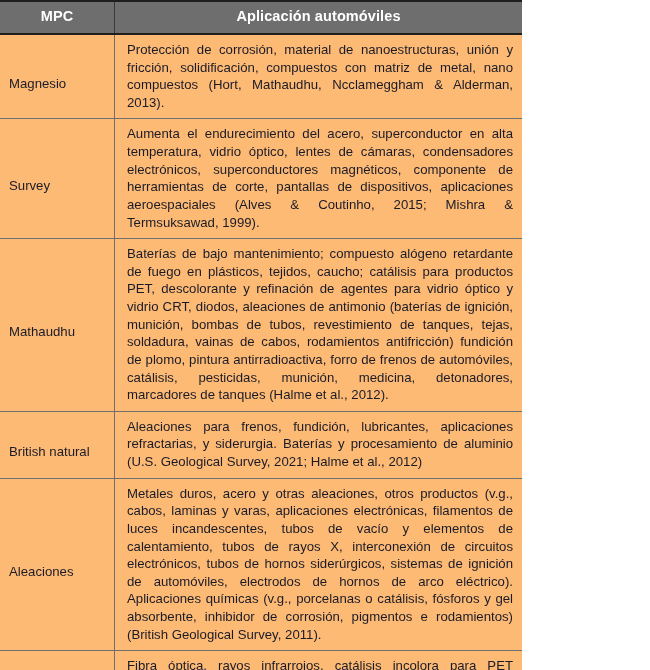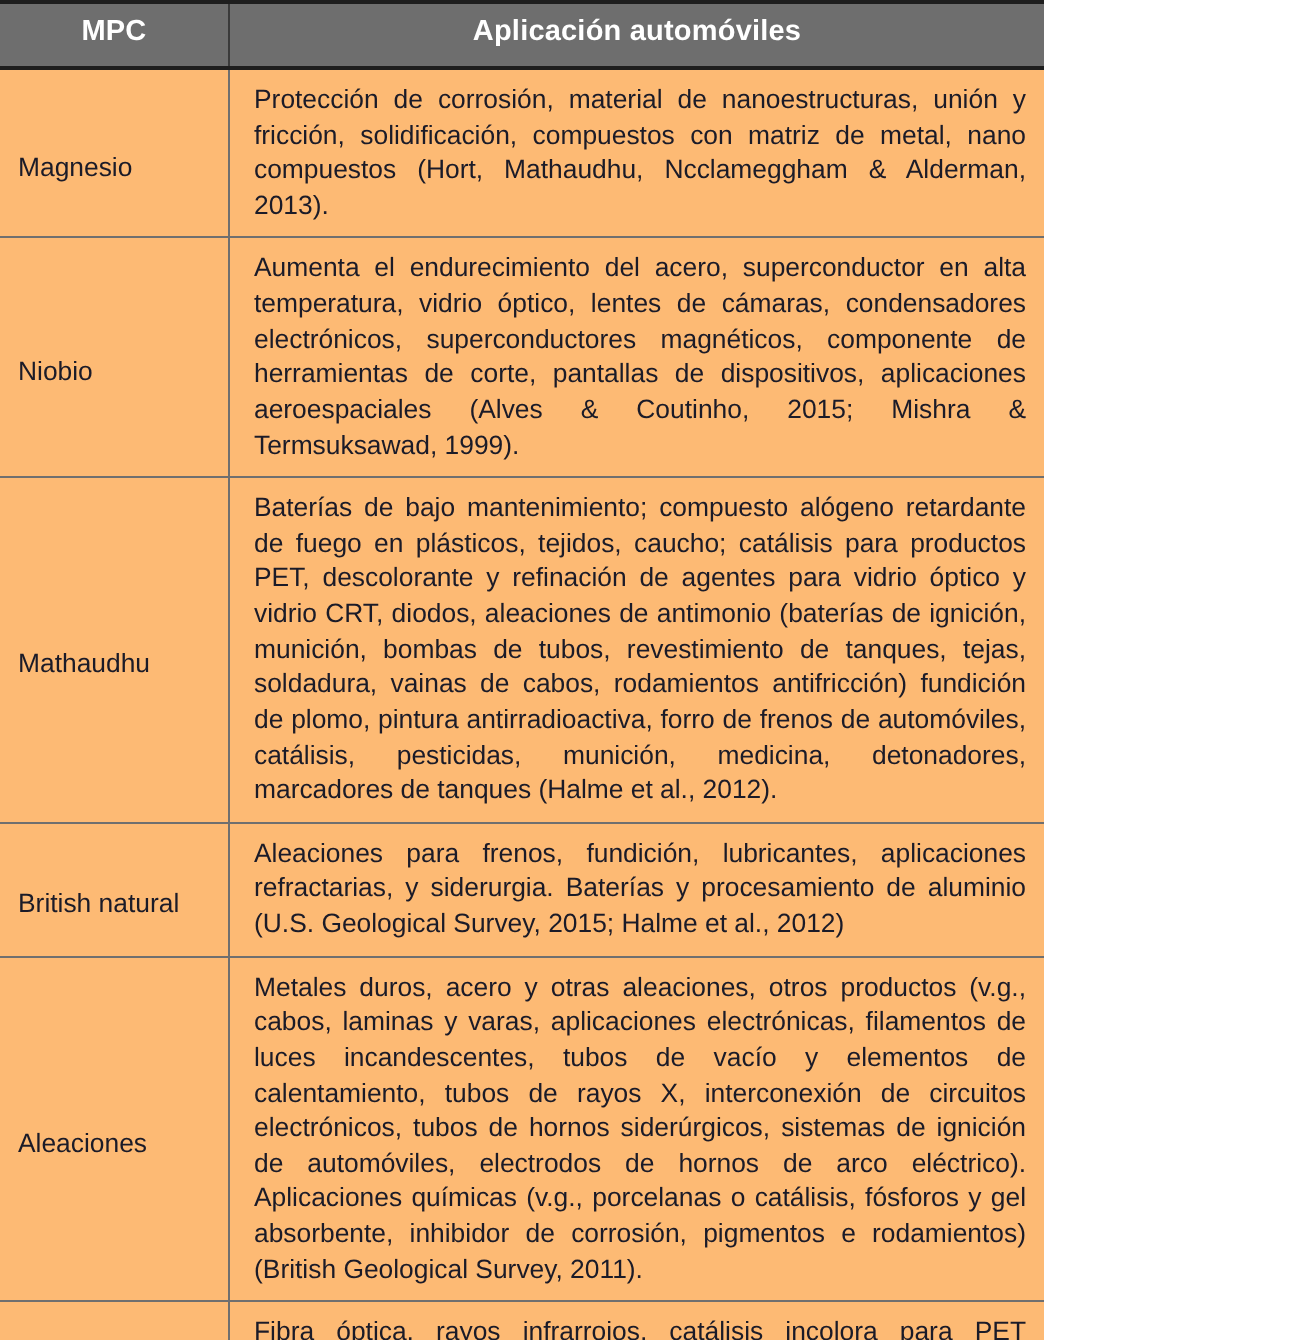--- a/index.html
+++ b/index.html
@@ -99,32 +99,32 @@
       </tr>
     </thead>
     <tbody>
 
       <tr>
         <td class="cell-mpc">Magnesio</td>
         <td class="cell-app">Protección de corrosión, material de nanoestructuras, unión y fricción, solidificación, compuestos con matriz de metal, nano compuestos (Hort, Mathaudhu, Ncclameggham &amp; Alderman, 2013).</td>
       </tr>
 
       <tr>
-        <td class="cell-mpc">Niobio</td>
+        <td class="cell-mpc">Survey</td>
         <td class="cell-app">Aumenta el endurecimiento del acero, superconductor en alta temperatura, vidrio óptico, lentes de cámaras, condensadores electrónicos, superconductores magnéticos, componente de herramientas de corte, pantallas de dispositivos, aplicaciones aeroespaciales (Alves &amp; Coutinho, 2015; Mishra &amp; Termsuksawad, 1999).</td>
       </tr>
 
       <tr>
         <td class="cell-mpc">Mathaudhu</td>
         <td class="cell-app">Baterías de bajo mantenimiento; compuesto alógeno retardante de fuego en plásticos, tejidos, caucho; catálisis para productos PET, descolorante y refinación de agentes para vidrio óptico y vidrio CRT, diodos, aleaciones de antimonio (baterías de ignición, munición, bombas de tubos, revestimiento de tanques, tejas, soldadura, vainas de cabos, rodamientos antifricción) fundición de plomo, pintura antirradioactiva, forro de frenos de automóviles, catálisis, pesticidas, munición, medicina, detonadores, marcadores de tanques (Halme et al., 2012).</td>
       </tr>
 
       <tr>
         <td class="cell-mpc">British natural</td>
-        <td class="cell-app">Aleaciones para frenos, fundición, lubricantes, aplicaciones refractarias, y siderurgia. Baterías y procesamiento de aluminio (U.S. Geological Survey, 2015; Halme et al., 2012)</td>
+        <td class="cell-app">Aleaciones para frenos, fundición, lubricantes, aplicaciones refractarias, y siderurgia. Baterías y procesamiento de aluminio (U.S. Geological Survey, 2021; Halme et al., 2012)</td>
       </tr>
 
       <tr>
         <td class="cell-mpc">Aleaciones</td>
         <td class="cell-app">Metales duros, acero y otras aleaciones, otros productos (v.g., cabos, laminas y varas, aplicaciones electrónicas, filamentos de luces incandescentes, tubos de vacío y elementos de calentamiento, tubos de rayos X, interconexión de circuitos electrónicos, tubos de hornos siderúrgicos, sistemas de ignición de automóviles, electrodos de hornos de arco eléctrico). Aplicaciones químicas (v.g., porcelanas o catálisis, fósforos y gel absorbente, inhibidor de corrosión, pigmentos e rodamientos) (British Geological Survey, 2011).</td>
       </tr>
 
       <tr>
         <td class="cell-mpc">Germanio</td>
         <td class="cell-app">Fibra óptica, rayos infrarrojos, catálisis incolora para PET (tereftalo de polietileno), industria electro solar, chips de silicio, circuitos integrados de alta velocidad, dispositivos de comunicación Wireless, celdas fotovoltaicas de alta eficiencia para aplicaciones espaciales, detectores de rayos gama, <span class="ital">monocromators</span> de rayos X, termo-fotovoltaicos, aplicaciones para quimioterapia, y aleaciones (Melcher &amp; Buchholz, 2014).</td>

